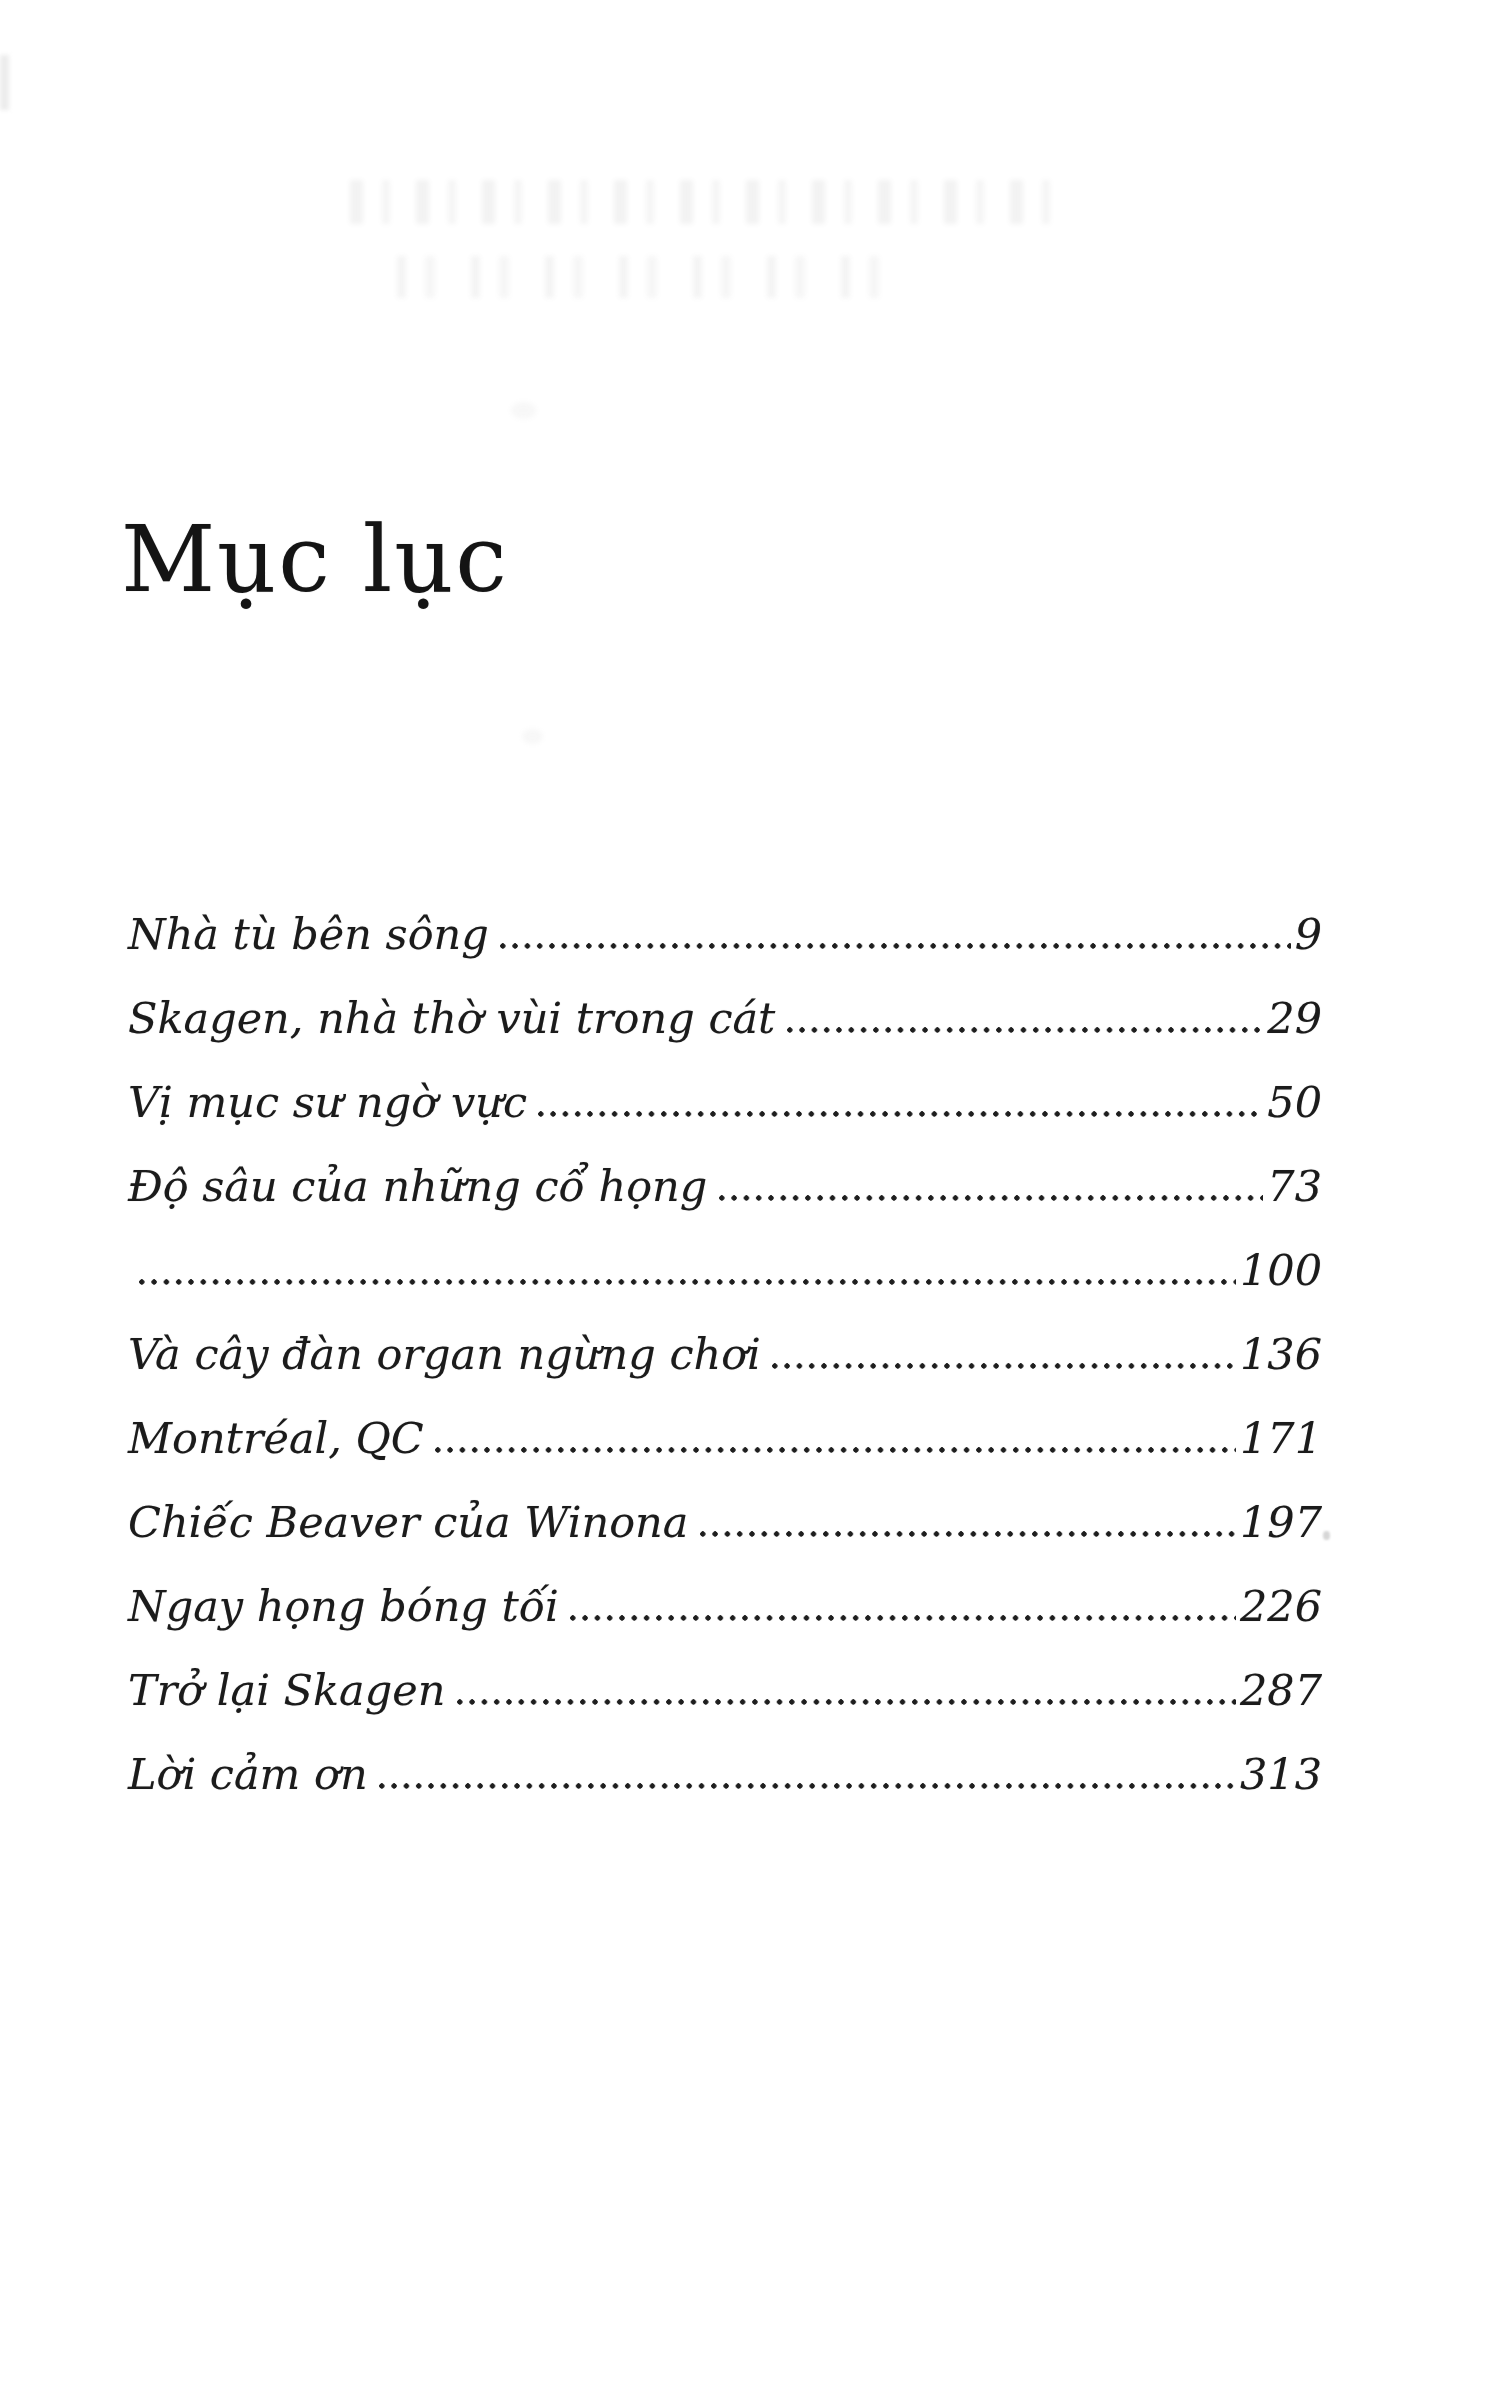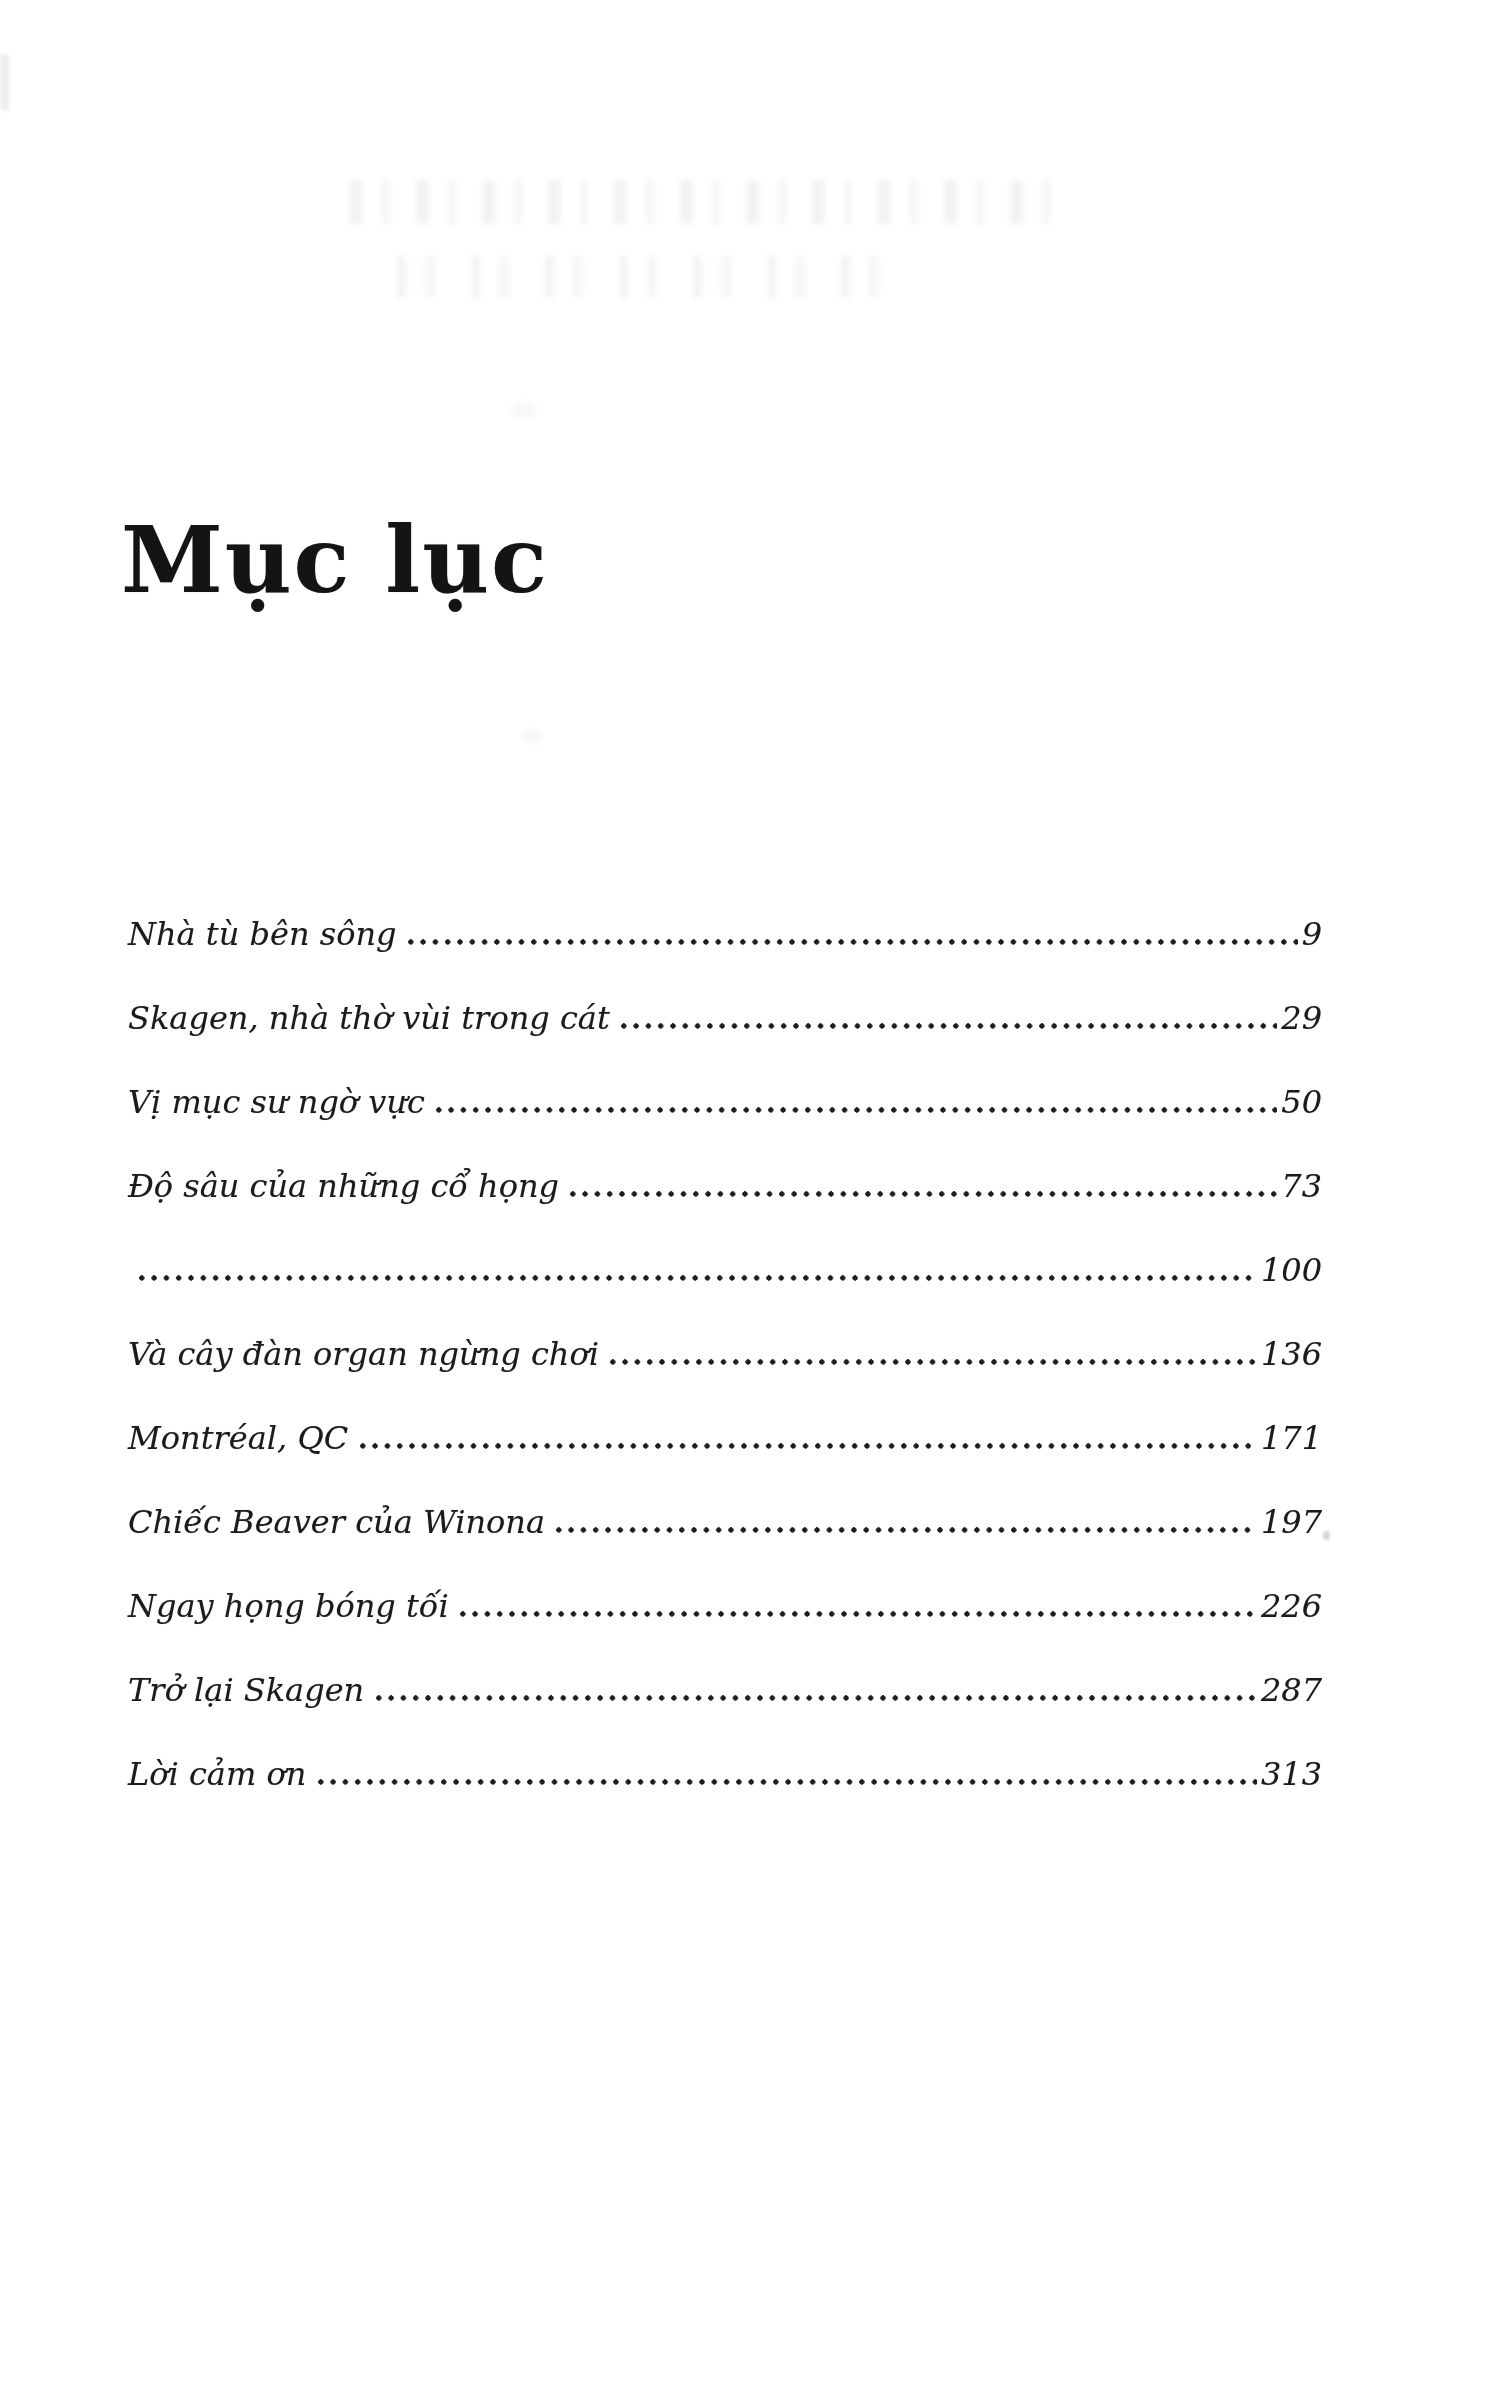--- a/index.html
+++ b/index.html
@@ -52,37 +52,37 @@
     filter: blur(0.9px);
     pointer-events: none;
   }
 
   .toc-title {
     position: absolute;
     left: 121px;
     top: 506px;
     margin: 0;
     font-size: 92px;
-    font-weight: 700;
+    font-weight: 400;
     letter-spacing: 1.9px;
     color: #141414;
     text-shadow: 0 0 0.9px rgba(0,0,0,.35);
   }
 
   .toc-list {
     position: absolute;
     left: 128px;
     top: 910px;
     width: 1194px;
   }
   .toc-row {
     display: flex;
     align-items: baseline;
     font-style: italic;
-    font-size: 32px;
+    font-size: 43px;
     line-height: 49px;
     color: #1b1b1b;
     margin-bottom: 35px;
     text-shadow: 0 0 0.9px rgba(0,0,0,.3);
   }
   .toc-row.extra-gap {
     margin-top: 26.5px;
   }
   .toc-label {
     white-space: nowrap;

